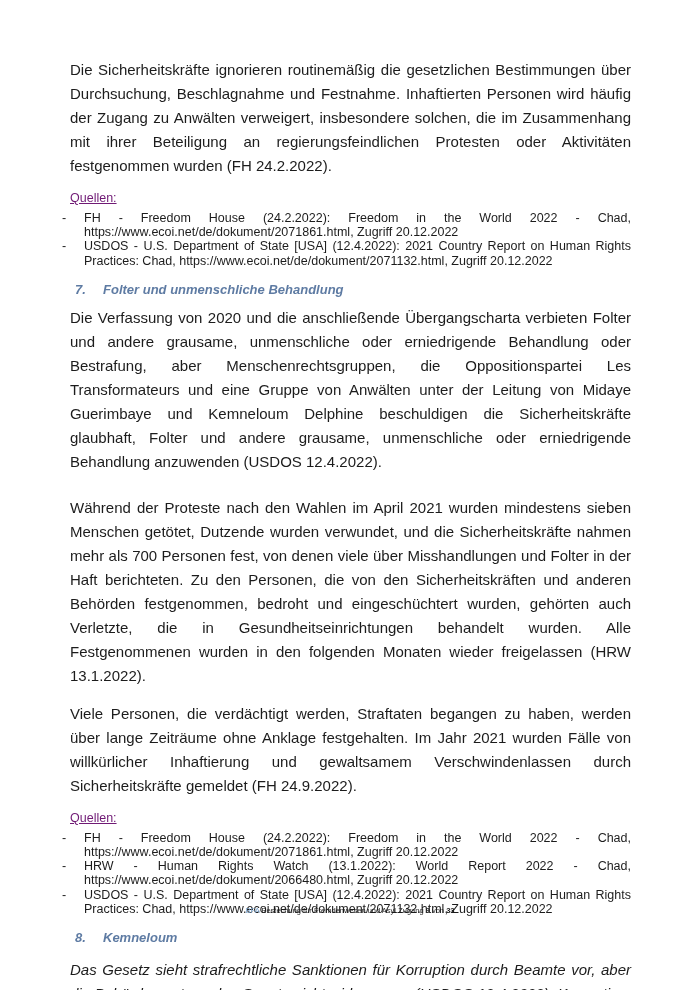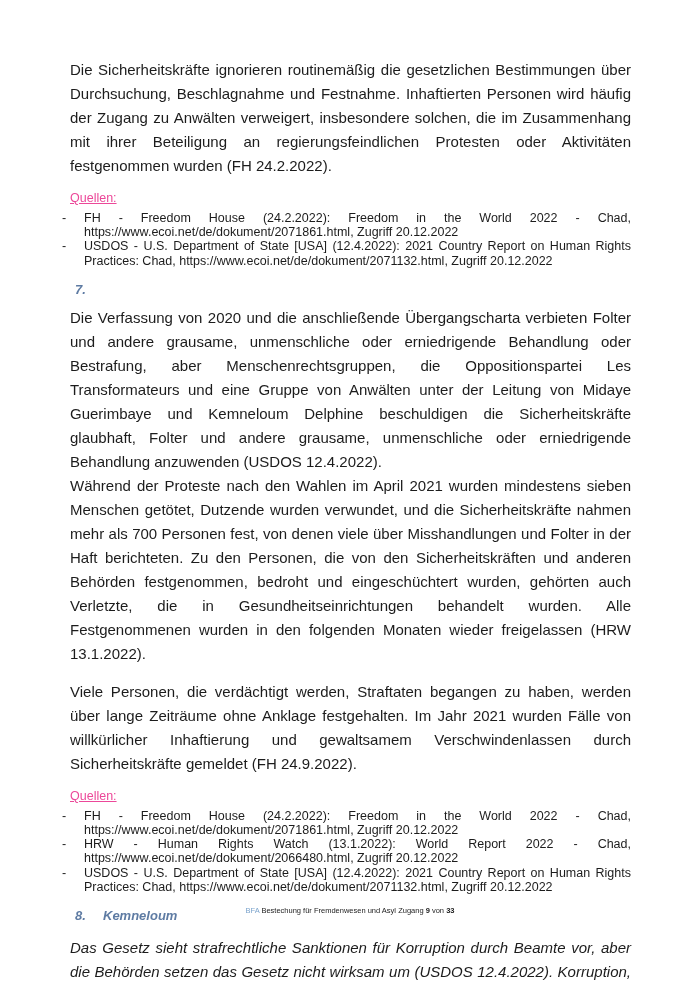--- a/index.html
+++ b/index.html
@@ -20,30 +20,30 @@
   }
   p.body {
     margin:0;
     font-size:15px;
     line-height:24px;
     text-align:justify;
     color:#1c1c1c;
   }
   #p1 { margin-top:58px; }
   #p2 { margin-top:8px; }
-  #p3 { margin-top:0; }
+  #p3 { margin-top:22px; }
   #p4 { margin-top:14px; }
   #p5 { margin-top:12px;font-style:italic; }
 
   .sources-label {
     margin-top:13px;
     font-size:12.5px;
     line-height:14px;
     text-decoration:underline;
-    color:#ec4899;
+    color:#701a75;
   }
   .source-list {
     margin-top:6px;
     margin-left:-8px;   
   }
   .source-item {
     display:flex;
     font-size:12.5px;
     line-height:14.2px;
     color:#1c1c1c;
@@ -98,20 +98,21 @@
         <div class="src-text">FH - Freedom House (24.2.2022): Freedom in the World 2022 - Chad, https://www.ecoi.net/de/dokument/2071861.html, Zugriff 20.12.2022</div>
       </div>
       <div class="source-item">
         <span class="src-dash">-</span>
         <div class="src-text">USDOS - U.S. Department of State [USA] (12.4.2022): 2021 Country Report on Human Rights Practices: Chad, https://www.ecoi.net/de/dokument/2071132.html, Zugriff 20.12.2022</div>
       </div>
     </div>
 
     <div class="section-heading">
       <span class="h-num">7.</span>
+      <span class="h-title">Folter und unmenschliche Behandlung</span>
     </div>
 
     <p class="body" id="p2">Die Verfassung von 2020 und die anschließende Übergangscharta verbieten Folter und andere grausame, unmenschliche oder erniedrigende Behandlung oder Bestrafung, aber Menschenrechtsgruppen, die Oppositionspartei Les Transformateurs und eine Gruppe von Anwälten unter der Leitung von Midaye Guerimbaye und Kemneloum Delphine beschuldigen die Sicherheitskräfte glaubhaft, Folter und andere grausame, unmenschliche oder erniedrigende Behandlung anzuwenden (USDOS 12.4.2022).</p>
 
     <p class="body" id="p3">Während der Proteste nach den Wahlen im April 2021 wurden mindestens sieben Menschen getötet, Dutzende wurden verwundet, und die Sicherheitskräfte nahmen mehr als 700 Personen fest, von denen viele über Misshandlungen und Folter in der Haft berichteten. Zu den Personen, die von den Sicherheitskräften und anderen Behörden festgenommen, bedroht und eingeschüchtert wurden, gehörten auch Verletzte, die in Gesundheitseinrichtungen behandelt wurden. Alle Festgenommenen wurden in den folgenden Monaten wieder freigelassen (HRW 13.1.2022).</p>
 
     <p class="body" id="p4">Viele Personen, die verdächtigt werden, Straftaten begangen zu haben, werden über lange Zeiträume ohne Anklage festgehalten. Im Jahr 2021 wurden Fälle von willkürlicher Inhaftierung und gewaltsamem Verschwindenlassen durch Sicherheitskräfte gemeldet (FH 24.9.2022).</p>
 
     <div class="sources-label">Quellen:</div>
     <div class="source-list">

